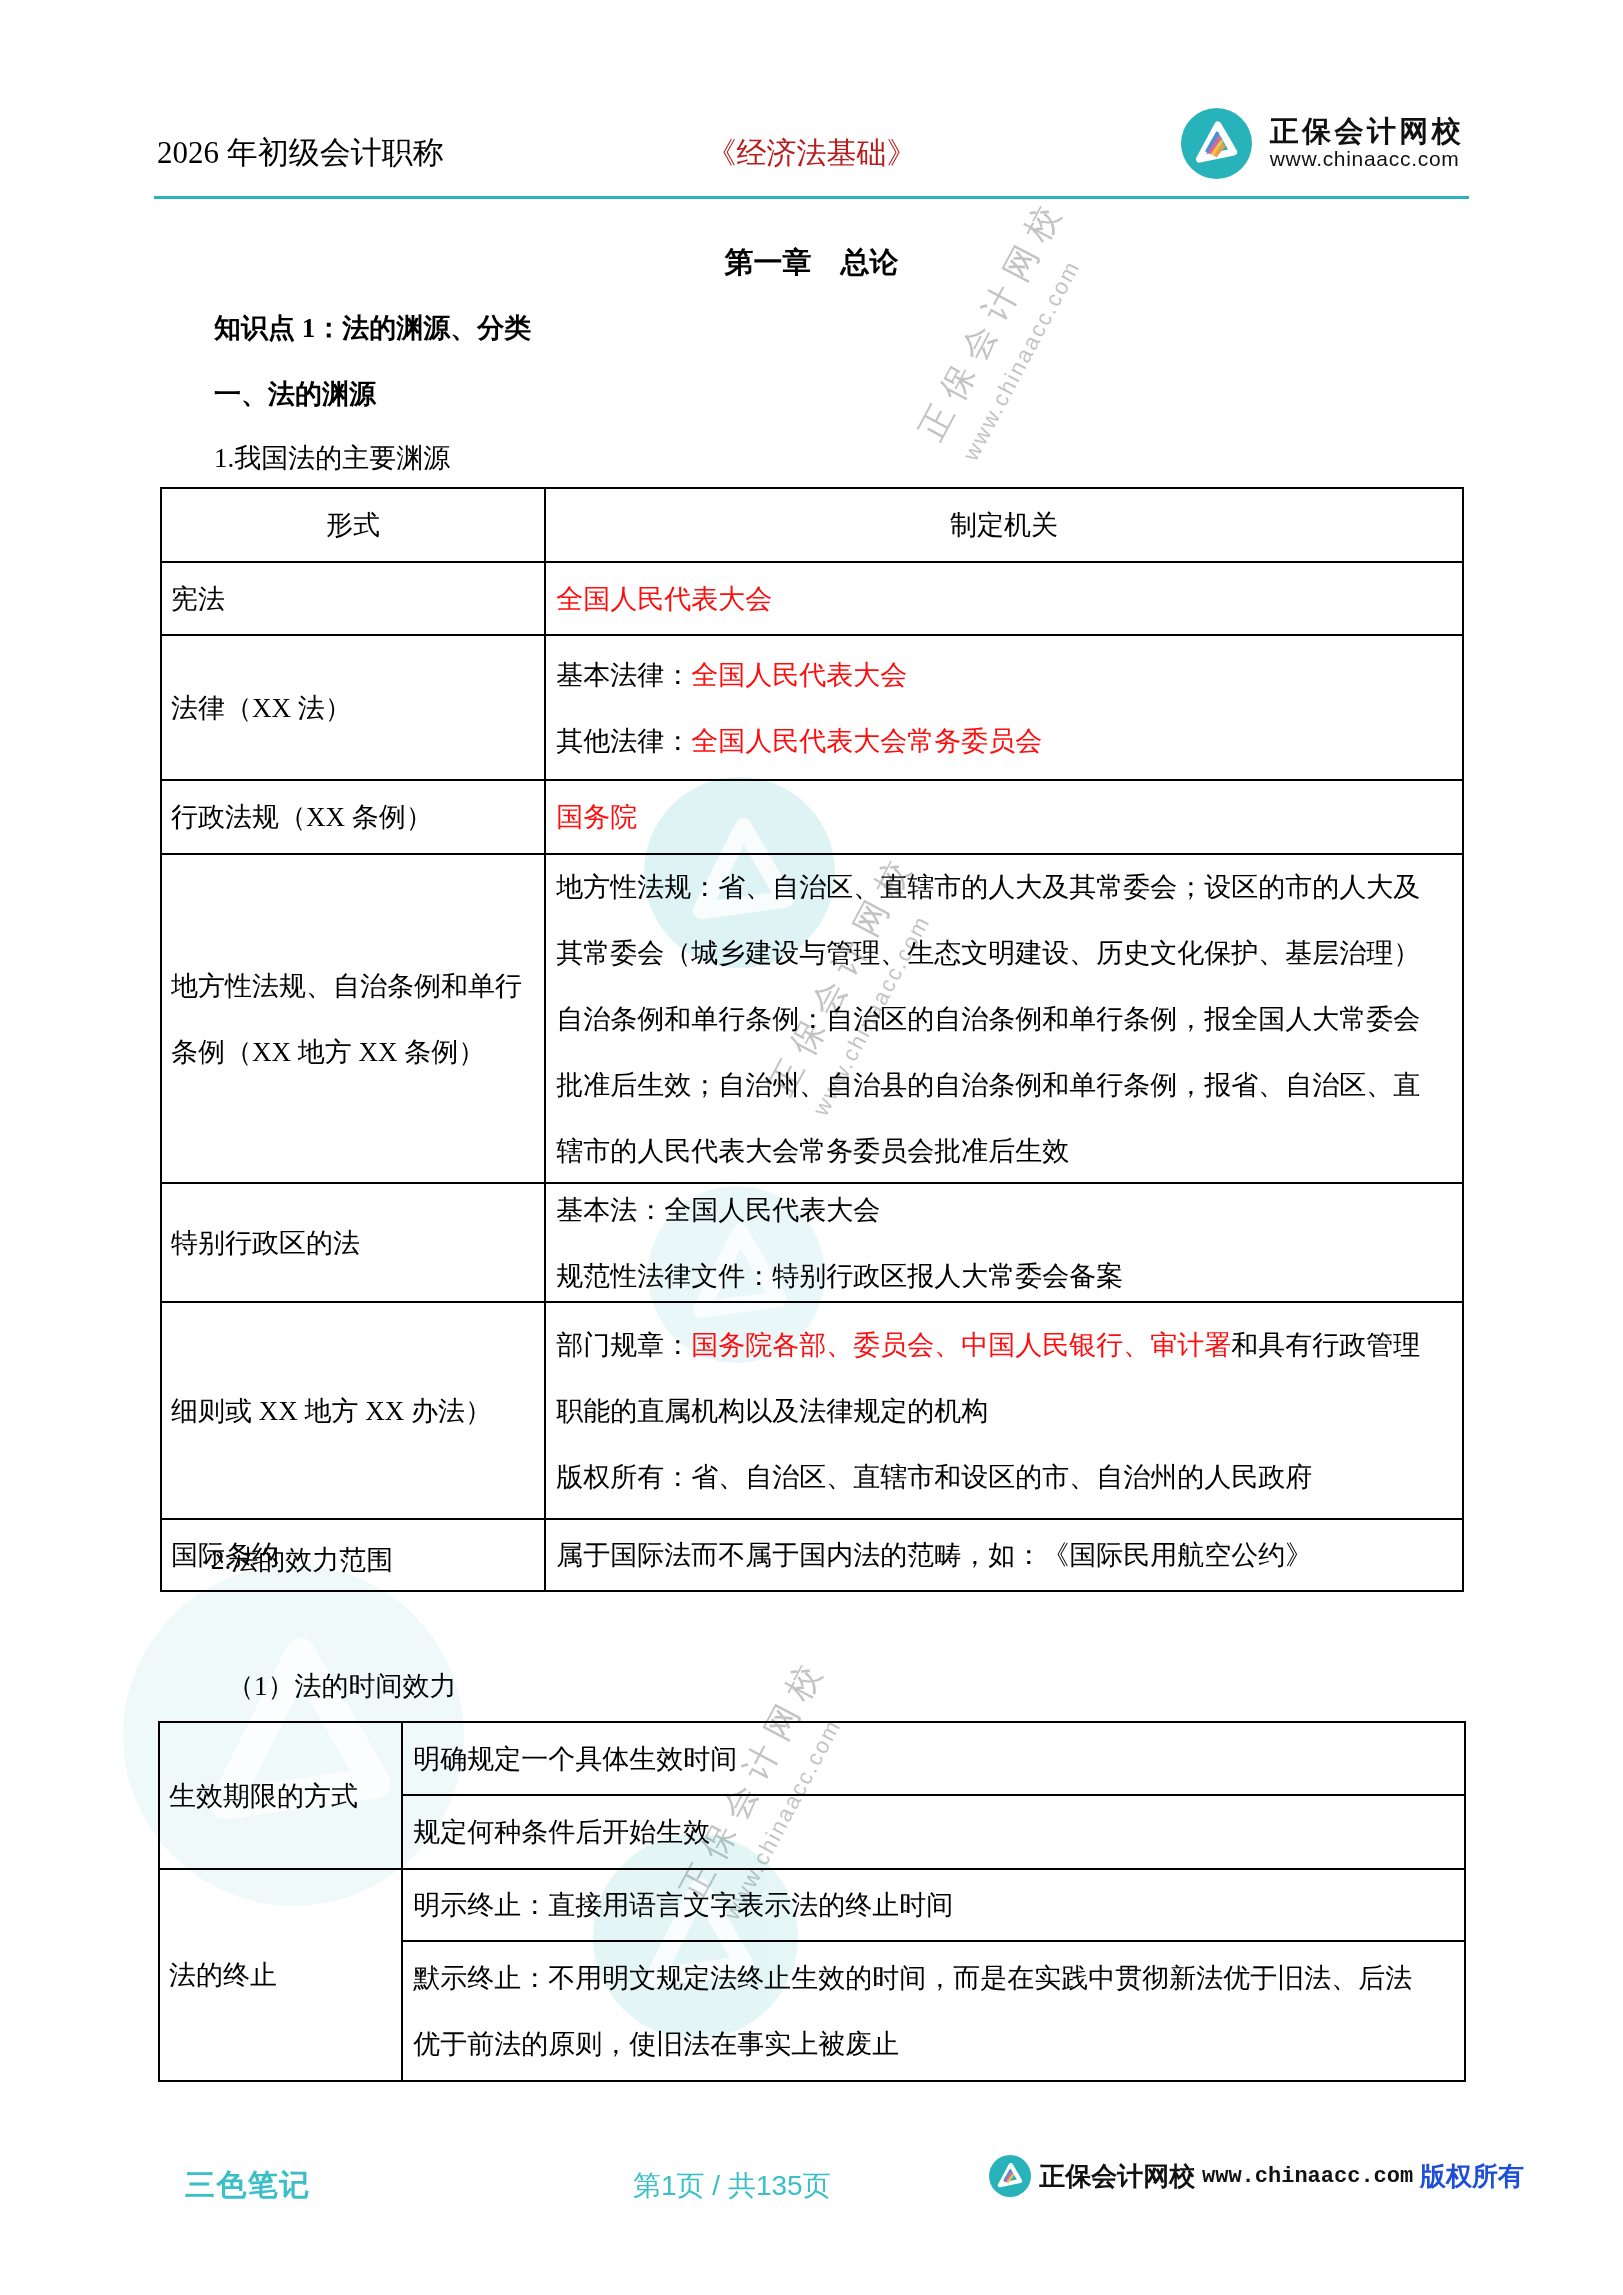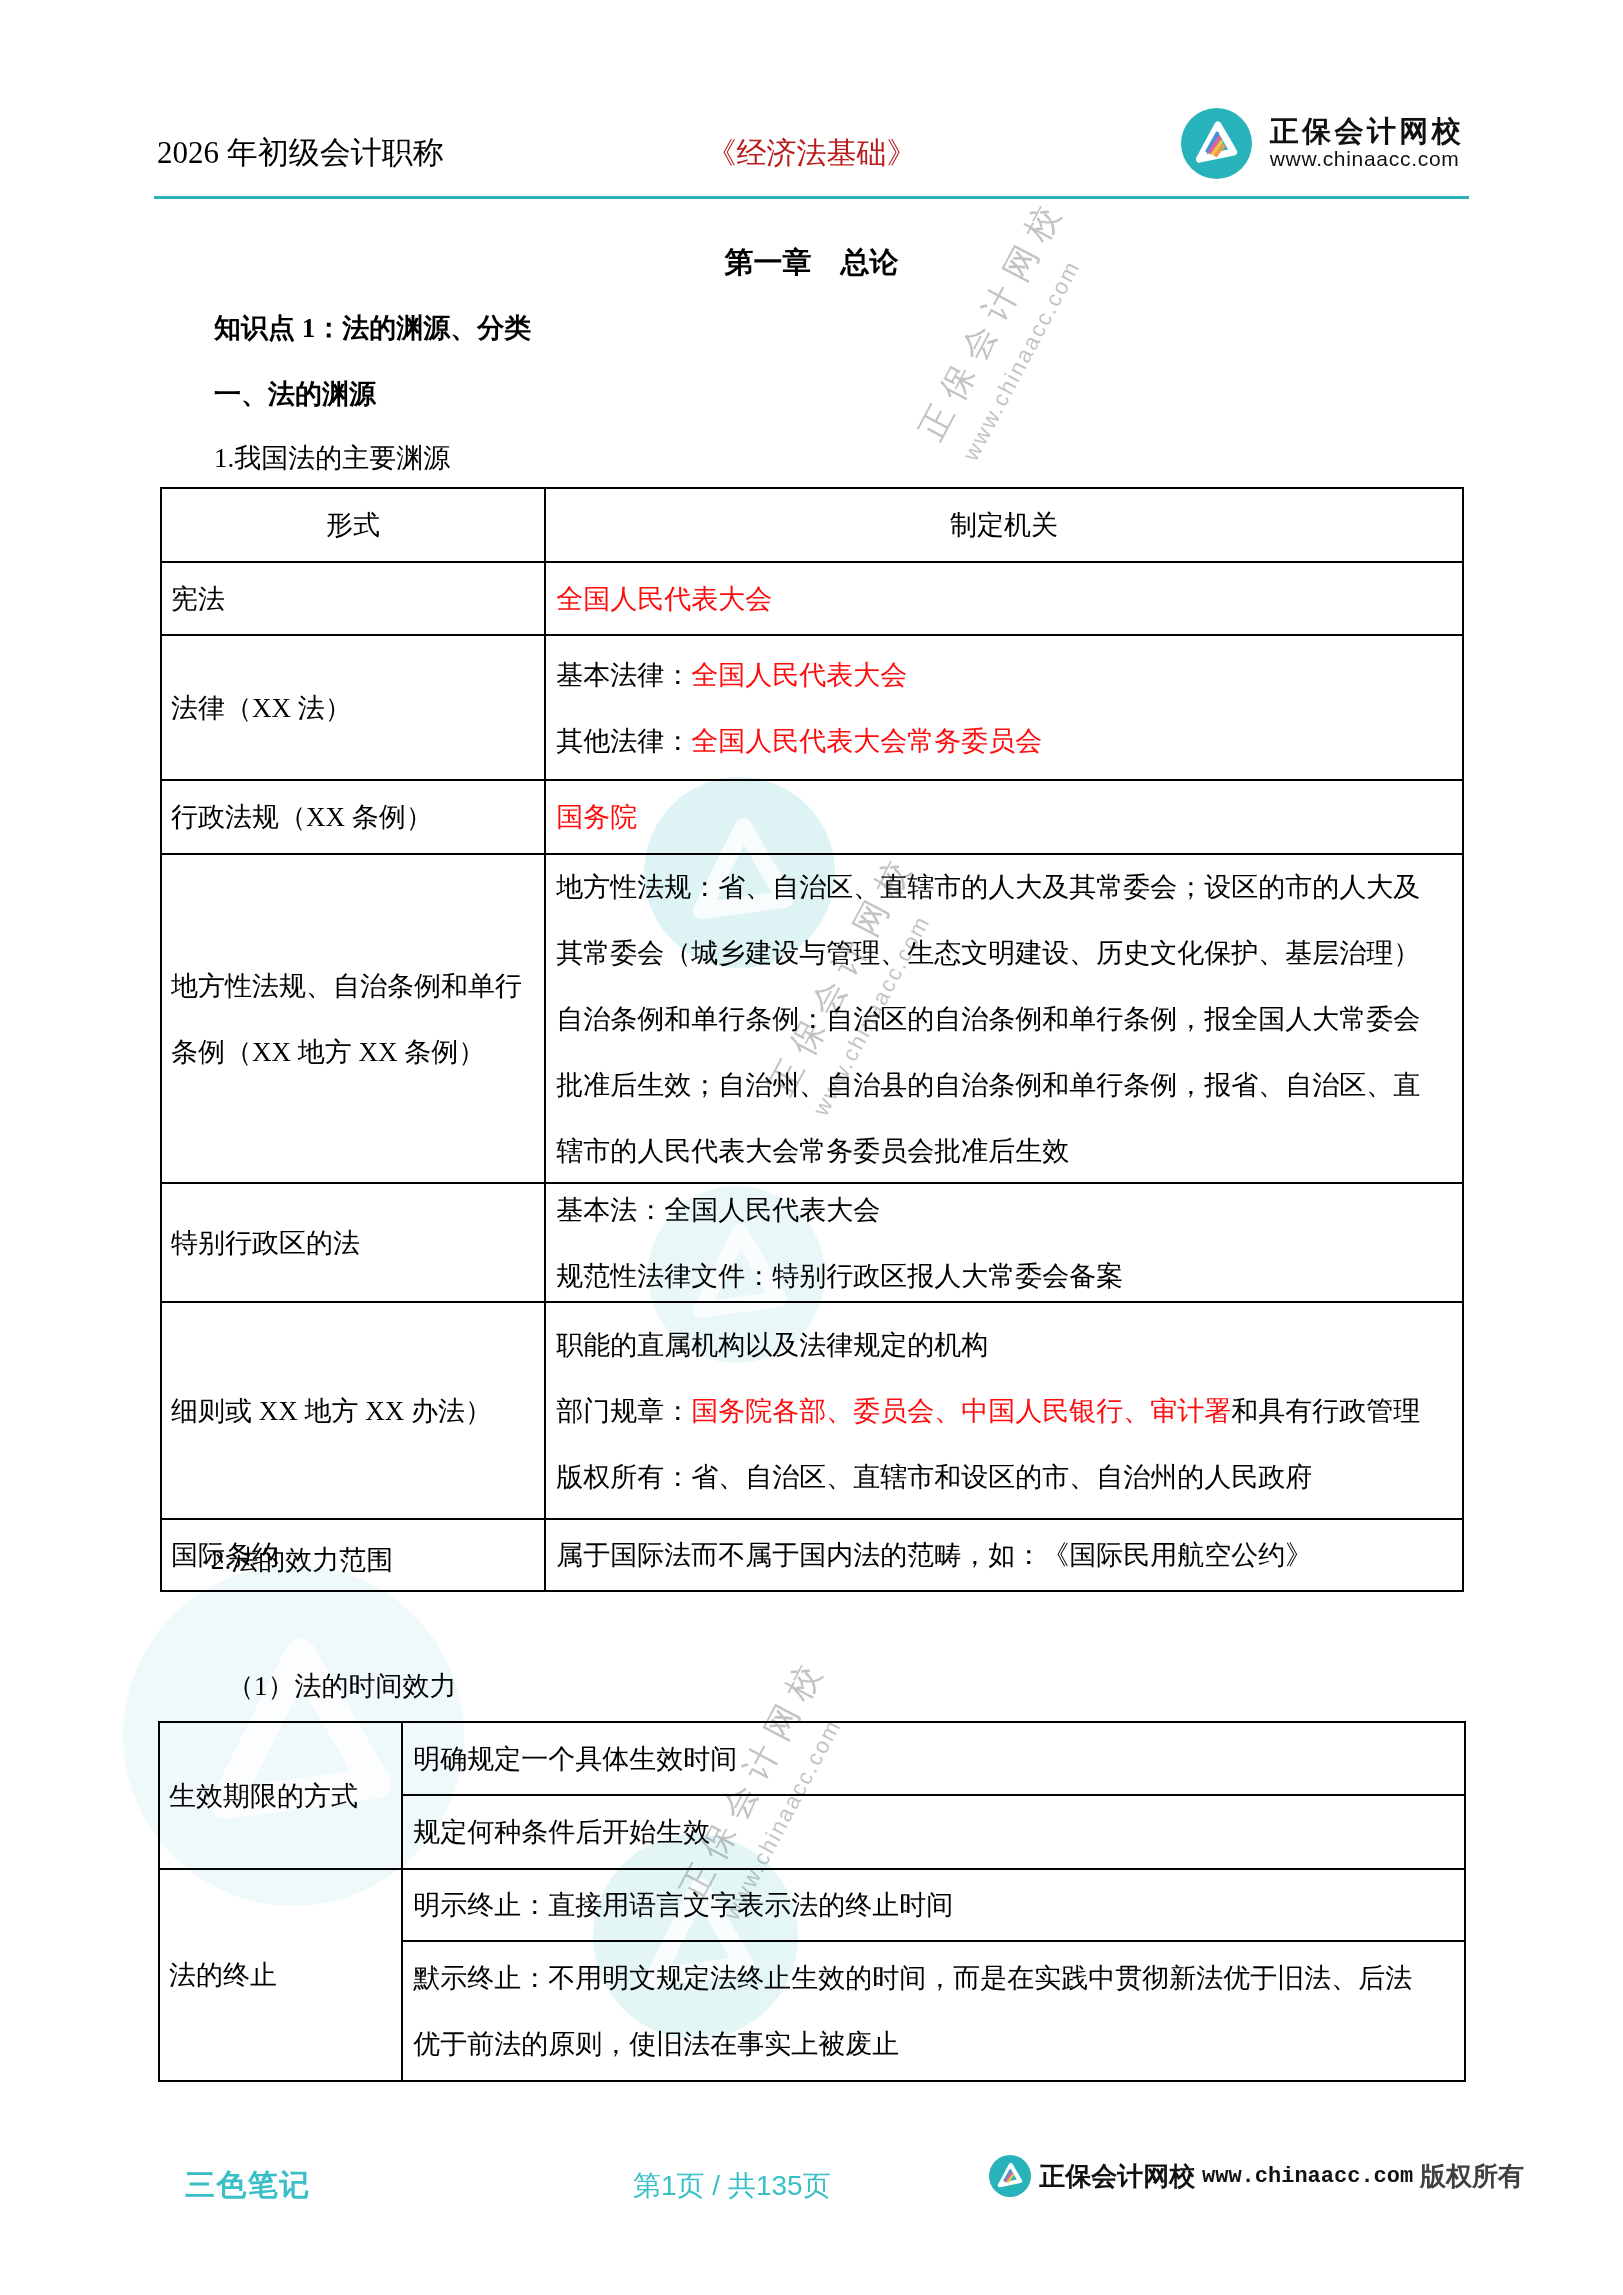--- a/index.html
+++ b/index.html
@@ -45,21 +45,21 @@
   .gsub{display:flex;flex-direction:column;justify-content:center;padding-left:10.2px;box-sizing:border-box;overflow:hidden;}
   .gsub.bt{border-top:2.7px solid #000;}
   
   .ft{font-family:"Liberation Sans","DejaVu Sans",sans-serif;}
   .ft-left{left:185px;top:2169px;font-size:30px;line-height:31px;color:#3abfc6;font-weight:700;letter-spacing:1.4px;}
   .ft-center{left:633px;top:2171px;font-size:28px;line-height:30px;color:#3abfc6;}
   .ft-right{left:989px;top:2153px;height:46px;display:flex;align-items:center;}
   .ft-right svg{width:42px;height:42px;flex:0 0 auto;}
   .ft-brand{margin-left:8.2px;font-size:26px;font-weight:700;color:#111;}
   .ft-url{margin-left:6.8px;font-family:"Liberation Mono","DejaVu Sans Mono",monospace;font-size:22px;font-weight:700;color:#111;}
-  .ft-copy{margin-left:6.8px;font-size:26px;font-weight:700;color:#404040;}
+  .ft-copy{margin-left:6.8px;font-size:26px;font-weight:700;color:#1d4ed8;}
   
   .wm{position:absolute;z-index:0;transform:rotate(-62deg);color:#b5b5b5;opacity:.8;
       font-family:"Liberation Sans","DejaVu Sans",sans-serif;pointer-events:none;text-align:left;}
   .wm-brand{font-size:34px;letter-spacing:11px;white-space:nowrap;}
   .wm-url{font-size:22.5px;letter-spacing:2px;white-space:nowrap;margin-top:9.5px;}
   .wmc{position:absolute;z-index:0;border-radius:50%;background:#35b9c1;pointer-events:none;}
   .wmc svg{width:100%;height:100%;}
   .wmc1{left:644px;top:777px;width:191px;height:191px;opacity:.16;}
   .wmc4{left:648px;top:1186px;width:177px;height:177px;opacity:.10;}
   .wmc2{left:593px;top:1834px;width:205px;height:205px;opacity:.13;}
@@ -178,22 +178,22 @@
       <div class="tcell-r">
         <div class="tline"><span>基本法：全国人民代表大会</span></div>
         <div class="tline"><span>规范性法律文件：特别行政区报人大常委会备案</span></div>
       </div>
     </div>
     <div class="trow bt" style="height: 217px;">
       <div class="tcell-l">
         <div class="tline">细则或 XX 地方 XX 办法）</div>
       </div>
       <div class="tcell-r">
+        <div class="tline"><span>部门规章：</span><span class="red">国务院各部、委员会、中国人民银行、审计署</span><span>和具有行政管理</span></div>
         <div class="tline"><span>职能的直属机构以及法律规定的机构</span></div>
-        <div class="tline"><span>部门规章：</span><span class="red">国务院各部、委员会、中国人民银行、审计署</span><span>和具有行政管理</span></div>
         <div class="tline"><span>版权所有：省、自治区、直辖市和设区的市、自治州的人民政府</span></div>
       </div>
     </div>
     <div class="trow bt" style="height: 72px;">
       <div class="tcell-l">
         <div class="tline">国际条约</div>
       </div>
       <div class="tcell-r">
         <div class="tline"><span>属于国际法而不属于国内法的范畴，如：《国际民用航空公约》</span></div>
       </div>

